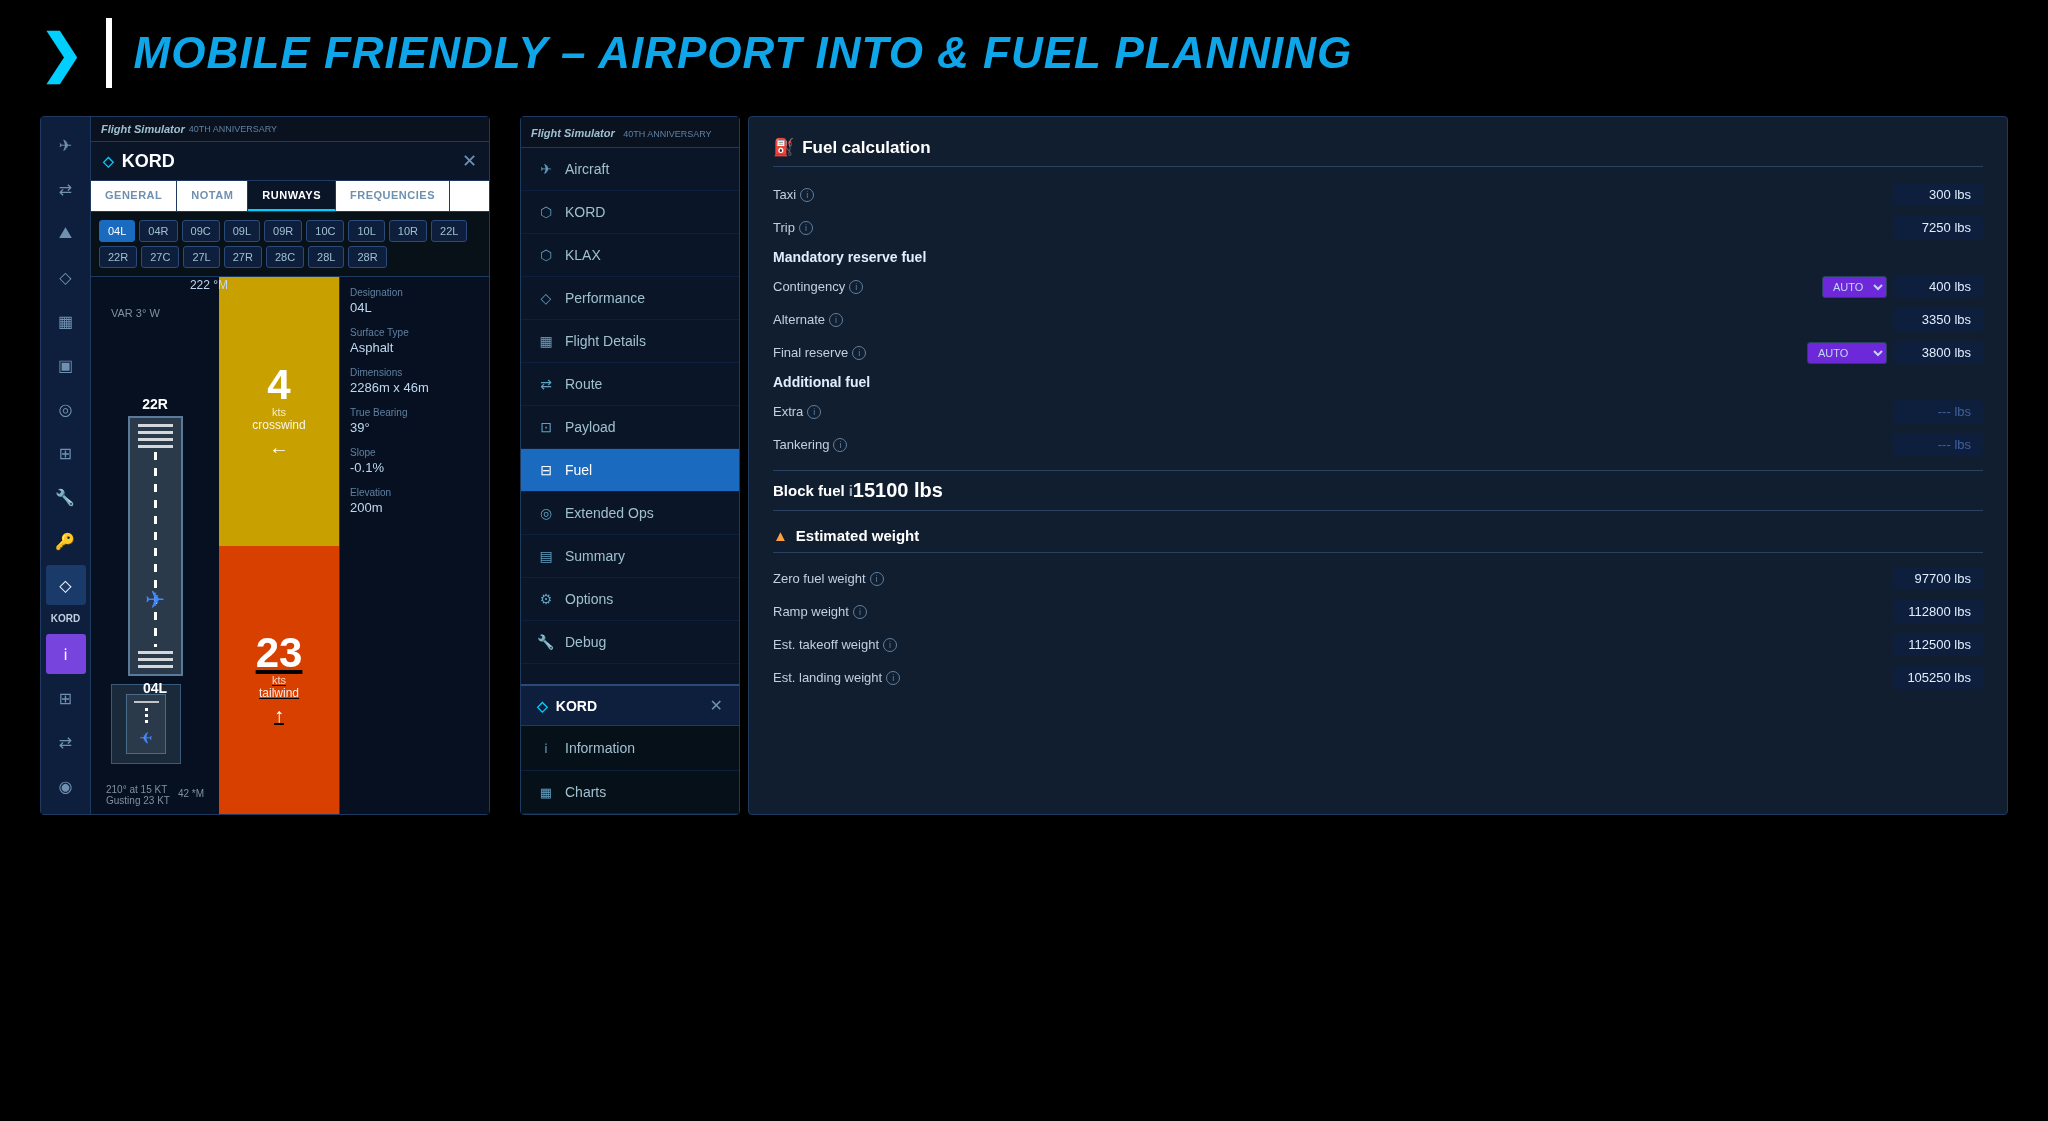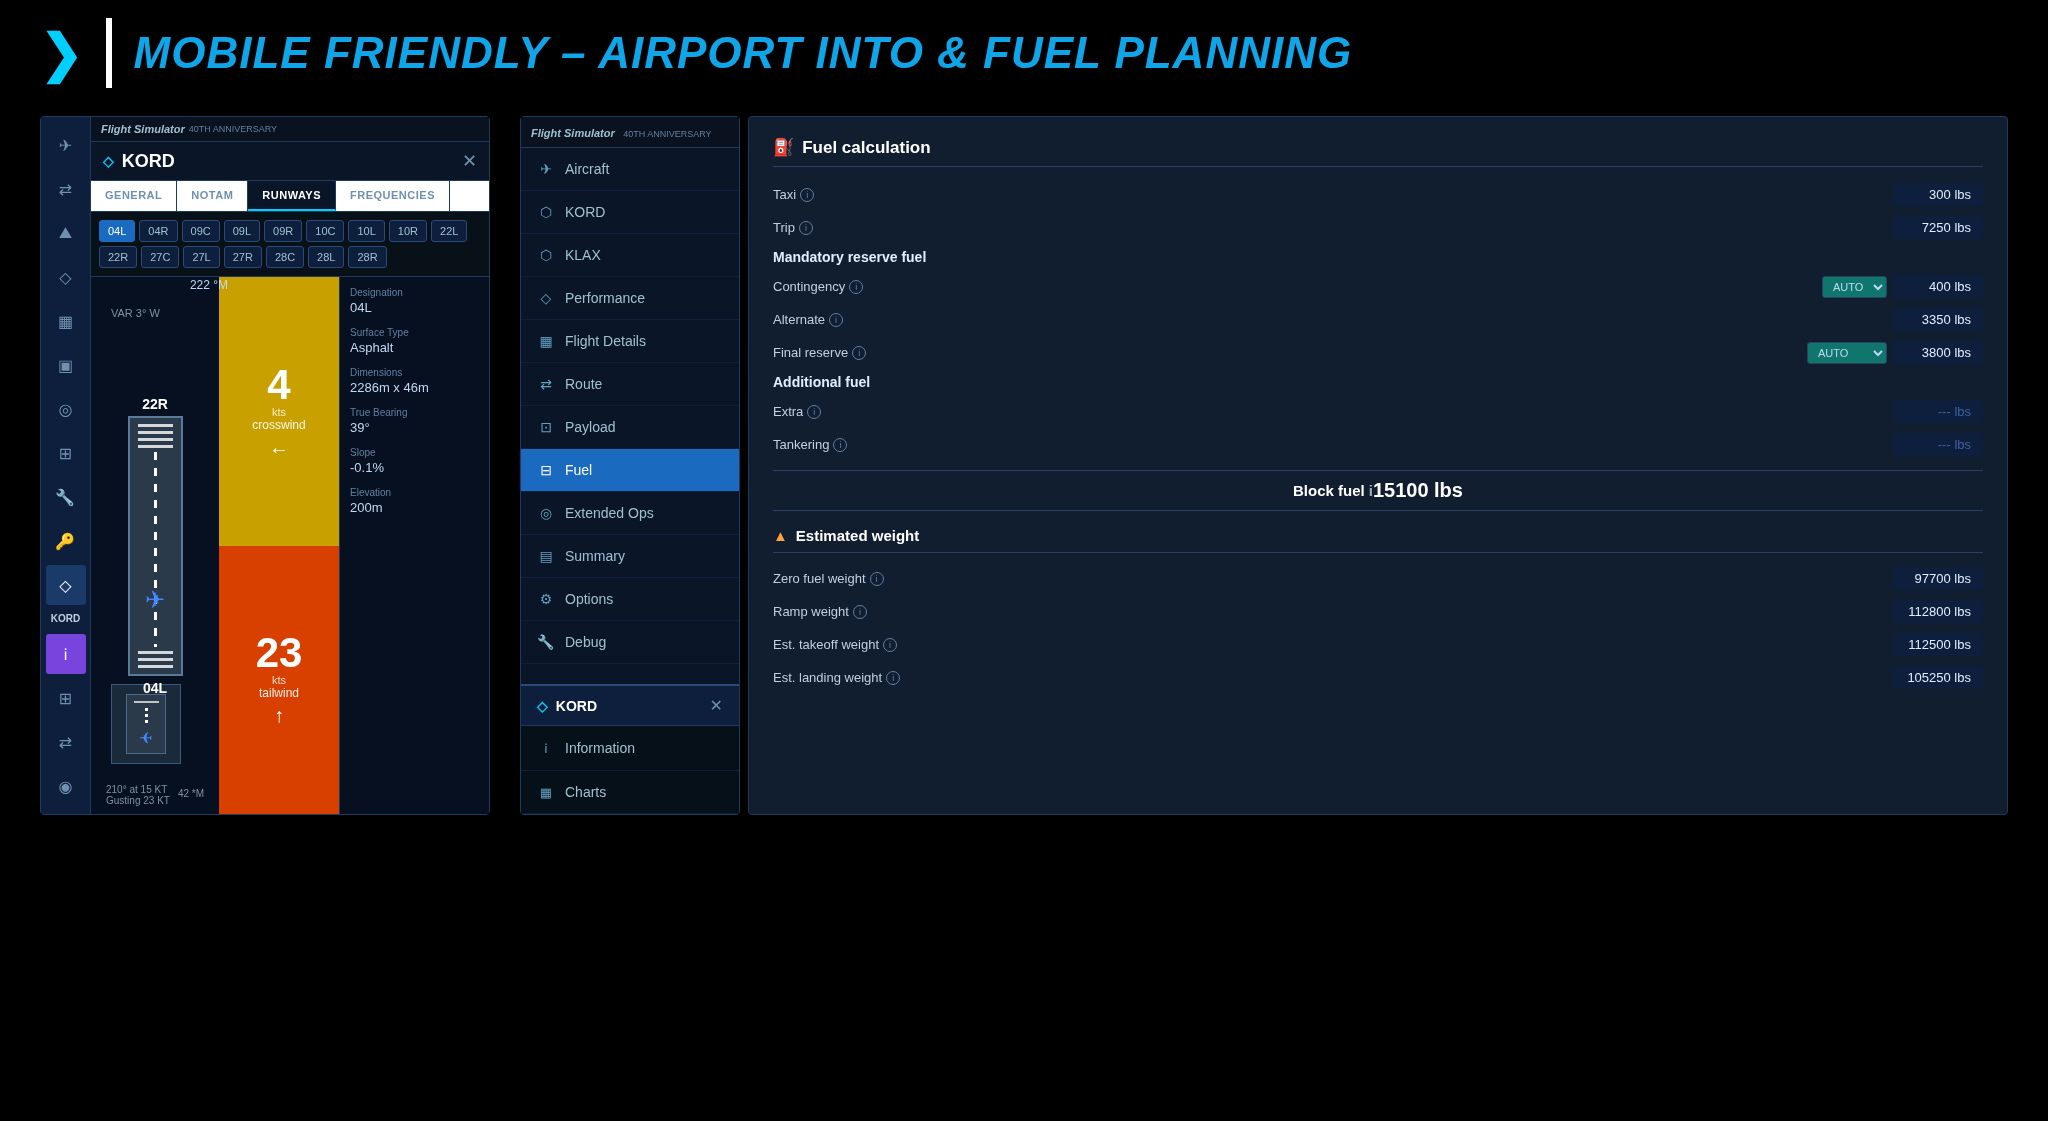--- a/index.html
+++ b/index.html
@@ -243,20 +243,21 @@
       padding: 10px;
     }
     .wind-box-orange {
       flex: 1;
       background: #d84000;
       display: flex;
       flex-direction: column;
       align-items: center;
       justify-content: center;
       padding: 10px;
+      text-decoration: underline;
     }
     .wind-number {
       color: white;
       font-size: 42px;
       font-weight: bold;
       line-height: 1;
     }
     .wind-unit {
       color: rgba(255,255,255,0.8);
       font-size: 11px;
@@ -461,38 +462,38 @@
       margin-bottom: 10px;
     }
 
     .fuel-row-with-select {
       display: flex;
       align-items: center;
       justify-content: space-between;
       margin-bottom: 10px;
     }
     .fuel-select {
-      background: #0f766e;
+      background: #6d28d9;
       border: 1px solid #2a4060;
       color: #c0d8f0;
       font-size: 11px;
       padding: 3px 6px;
       border-radius: 3px;
       cursor: pointer;
     }
     .fuel-select-value-group {
       display: flex;
       align-items: center;
       gap: 6px;
     }
 
     .block-fuel-row {
       display: flex;
       align-items: center;
-      justify-content: center;
+      justify-content: flex-start;
       margin: 14px 0;
       padding: 8px 0;
       border-top: 1px solid #2a4060;
       border-bottom: 1px solid #2a4060;
     }
     .block-fuel-label {
       color: #fff;
       font-size: 15px;
       font-weight: bold;
       display: flex;

